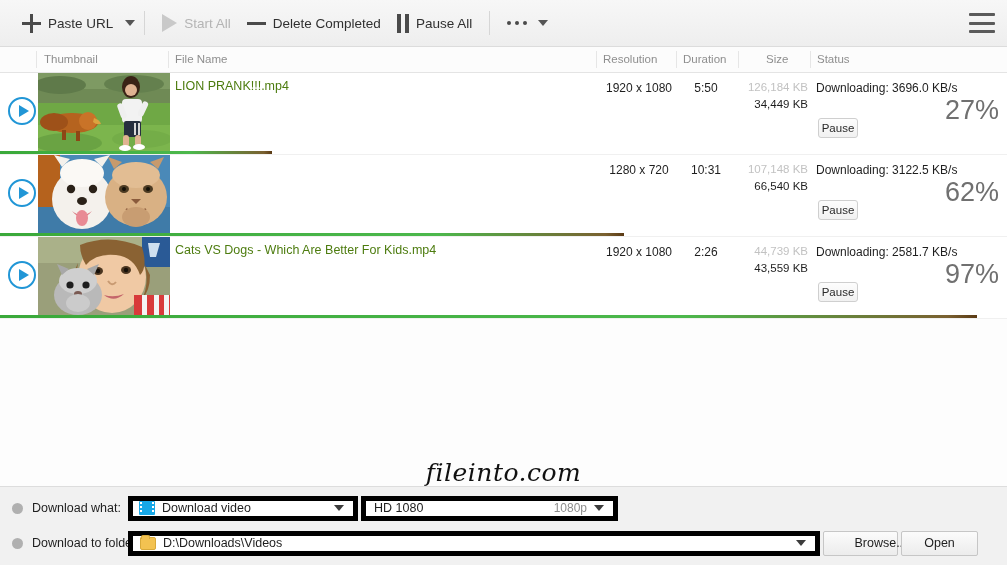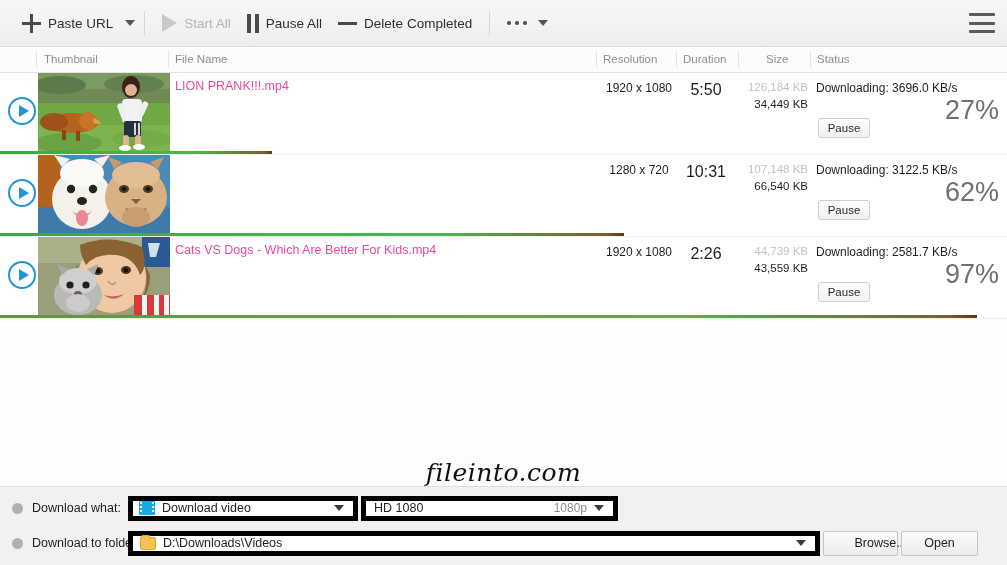--- a/index.html
+++ b/index.html
@@ -128,51 +128,51 @@
   .thumb {
     position: absolute; left: 38px; top: 0;
     width: 132px; height: 78px;
     overflow: hidden;
     background: #2b2b2b;
   }
   .thumb svg { display: block; width: 132px; height: 78px; }
 
   .fname {
     position: absolute; left: 175px; top: 6px;
-    font-size: 12.5px; color: #ec4899;
+    font-size: 12.5px; color: #4d7c0f;
     white-space: nowrap;
     text-align: center;
   }
   .res {
     position: absolute; left: 600px; width: 78px; top: 8px;
     text-align: center; font-size: 12px; color: #1e1e1e;
   }
   .dur {
     position: absolute; left: 680px; width: 52px; top: 8px;
-    text-align: center; font-size: 16px; color: #1e1e1e;
+    text-align: center; font-size: 12px; color: #1e1e1e;
   }
   .size-total {
     position: absolute; left: 726px; width: 82px; top: 8px;
     text-align: right; font-size: 11.5px; color: #c2c2c2;
   }
   .size-done {
     position: absolute; left: 726px; width: 82px; top: 25px;
     text-align: right; font-size: 11.5px; color: #1e1e1e;
   }
   .status {
     position: absolute; left: 816px; top: 8px;
     font-size: 12px; color: #1e1e1e; white-space: nowrap;
   }
   .pct {
     position: absolute; right: 8px; top: 22px;
     font-size: 27px; color: #707070; font-weight: 400;
   }
   .pause-btn {
     position: absolute; left: 818px; top: 45px;
-    width: 52px; height: 20px;
+    width: 40px; height: 20px;
     font-size: 11.5px; color: #2a2a2a;
     background: linear-gradient(to bottom, #fdfdfd, #f1f1f1);
     border: 1px solid #cfcfcf;
     border-radius: 3px;
     display: flex; align-items: center; justify-content: center;
     cursor: pointer;
   }
 
   .pbar {
     position: absolute; left: 0; bottom: 0;
@@ -300,30 +300,30 @@
     </div>
     <div class="ic-caret"></div>
     <div class="tb-sep"></div>
 
     <div class="tb-item">
       <span class="ic-play-tb"></span>
       <span class="tb-label disabled">Start All</span>
     </div>
 
     <div class="tb-item">
+      <span class="ic-dash"></span>
+      <span class="tb-label">Delete Completed</span>
+    </div>
+
+    <div class="tb-item">
       <span class="ic-pause-tb">
           <span></span>
           <span></span>
         </span>
       <span class="tb-label">Pause All</span>
-    </div>
-
-    <div class="tb-item">
-      <span class="ic-dash"></span>
-      <span class="tb-label">Delete Completed</span>
     </div>
 
     <div class="tb-sep"></div>
 
     <div class="tb-item">
       <span class="ic-dots">
           <span></span>
           <span></span>
           <span></span>
         </span>

